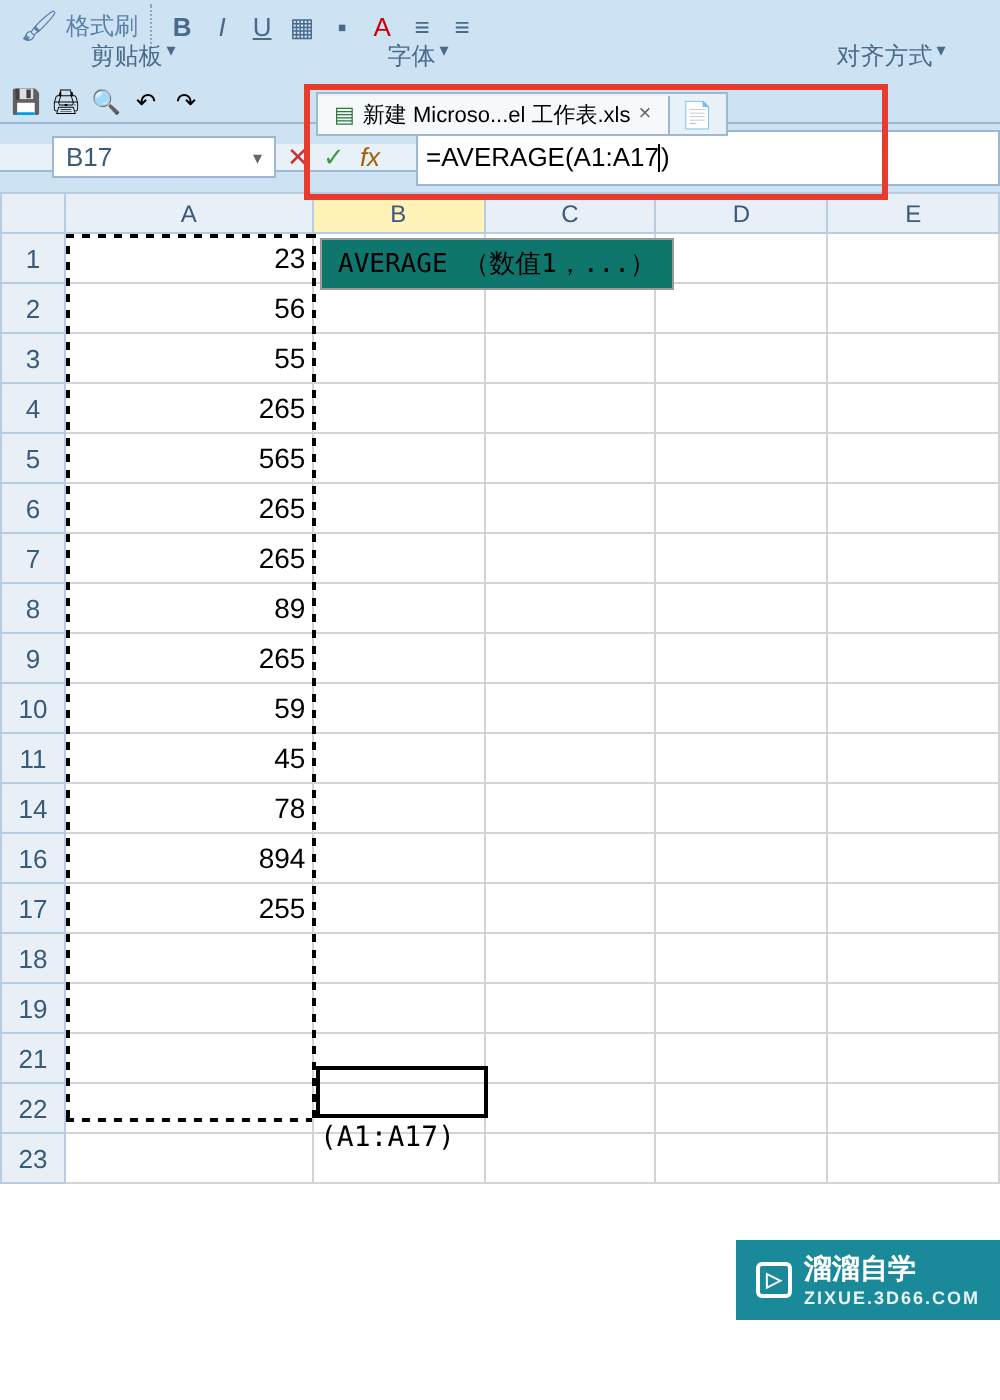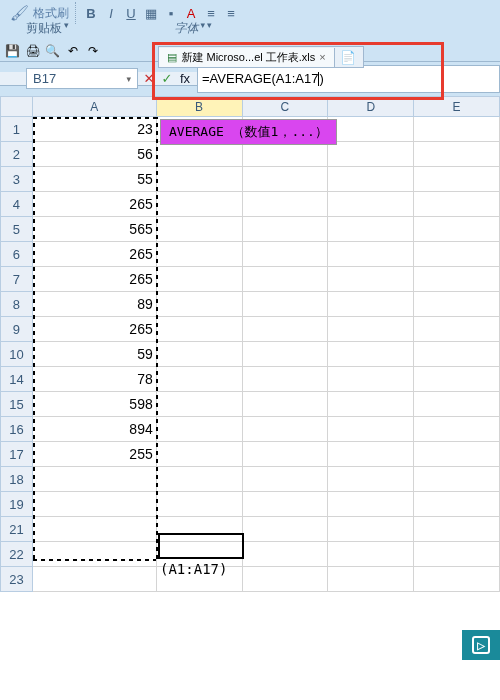--- a/index.html
+++ b/index.html
@@ -63,30 +63,31 @@
       font-size: 13px;
     }
     
     .section-labels {
       display: flex;
       position: absolute;
       bottom: 24px;
       left: 0;
       right: 0;
       padding: 0 8px;
+      justify-content: center;
     }
     
     .section-label {
       color: #4a6a8a;
       font-size: 12px;
       text-align: center;
     }
     
     .clipboard-label { margin-left: 18px; }
-    .font-label { margin-left: 106px; font-style: italic; }
+    .font-label { margin-left: 106px; }
     .align-label { margin-left: 194px; }
     
     .dropdown-arrow {
       font-size: 9px;
       color: #4a6a8a;
       margin-left: 2px;
     }
     
     
     .quick-access {
@@ -192,32 +193,32 @@
       height: 20px;
       display: flex;
       align-items: center;
       justify-content: center;
       font-size: 13px;
       cursor: pointer;
     }
     
     .fb-cancel { color: #c93030; }
     .fb-accept { color: #3a9a3a; }
-    .fb-fx { color: #0f172a; }
+    .fb-fx { font-style: italic; color: #a16207; }
     
     .formula-input {
       flex: 1;
       height: 20px;
       background: white;
       border: 1px solid #9db8d0;
       padding: 13px 4px;
       display: flex;
       align-items: center;
       font-size: 13px;
-      margin-left: 3px;
+      margin-left: 14px;
     }
     
     .cursor-blink {
       display: inline-block;
       width: 1px;
       height: 14px;
       background: #000;
       animation: blink 1s infinite;
       vertical-align: middle;
     }
@@ -313,21 +314,21 @@
       height: 26px;
       border: 2px solid #000;
       pointer-events: none;
     }
     
     
     .tooltip {
       position: absolute;
       top: 23px;
       left: 160px;
-      background: #d946ef;
+      background: #0f766e;
       border: 1px solid #999;
       padding: 3px 8px;
       font-size: 13px;
       font-family: monospace;
       z-index: 20;
     }
     
     
     .ref-label {
       position: absolute;
@@ -389,20 +390,21 @@
       <span>≡</span>
       <span>≡</span>
     </div>
   </div>
 
   <div class="section-labels">
     <span class="section-label clipboard-label">剪贴板</span>
     <span class="dropdown-arrow">▾</span>
     <span class="section-label font-label">字体</span>
     <span class="dropdown-arrow">▾</span>
+    <span class="section-label align-label">对齐方式</span>
     <span class="dropdown-arrow">▾</span>
   </div>
 
   <div class="quick-access">
     <span class="qa-icon">💾</span>
     <span class="qa-icon">🖨</span>
     <span class="qa-icon">🔍</span>
     <span class="qa-icon">↶</span>
     <span class="qa-icon">↷</span>
   </div>
@@ -519,30 +521,30 @@
   </tr>
         <tr>
     <td class="row-header">10</td>
     <td class="cell col-A">59</td>
     <td class="cell col-B"></td>
     <td class="cell col-C"></td>
     <td class="cell col-D"></td>
     <td class="cell col-E"></td>
   </tr>
         <tr>
+    <td class="row-header">11</td>
+    <td class="cell col-A">45</td>
+    <td class="cell col-B"></td>
+    <td class="cell col-C"></td>
+    <td class="cell col-D"></td>
+    <td class="cell col-E"></td>
+  </tr>
+        <tr>
     <td class="row-header">14</td>
     <td class="cell col-A">78</td>
-    <td class="cell col-B"></td>
-    <td class="cell col-C"></td>
-    <td class="cell col-D"></td>
-    <td class="cell col-E"></td>
-  </tr>
-        <tr>
-    <td class="row-header">15</td>
-    <td class="cell col-A">598</td>
     <td class="cell col-B"></td>
     <td class="cell col-C"></td>
     <td class="cell col-D"></td>
     <td class="cell col-E"></td>
   </tr>
         <tr>
     <td class="row-header">16</td>
     <td class="cell col-A">894</td>
     <td class="cell col-B"></td>
     <td class="cell col-C"></td>
@@ -607,13 +609,17 @@
 
   <div class="tooltip">AVERAGE （数值1，...）</div>
 
   <div class="active-cell-border"></div>
 
   <div class="ref-label">(A1:A17)</div>
 </div>
 
 <div class="watermark">
   <div class="watermark-icon">▷</div>
+  <div>
+    <div>溜溜自学</div>
+    <div class="watermark-sub">ZIXUE.3D66.COM</div>
+  </div>
 </div>
 
 </body></html>

